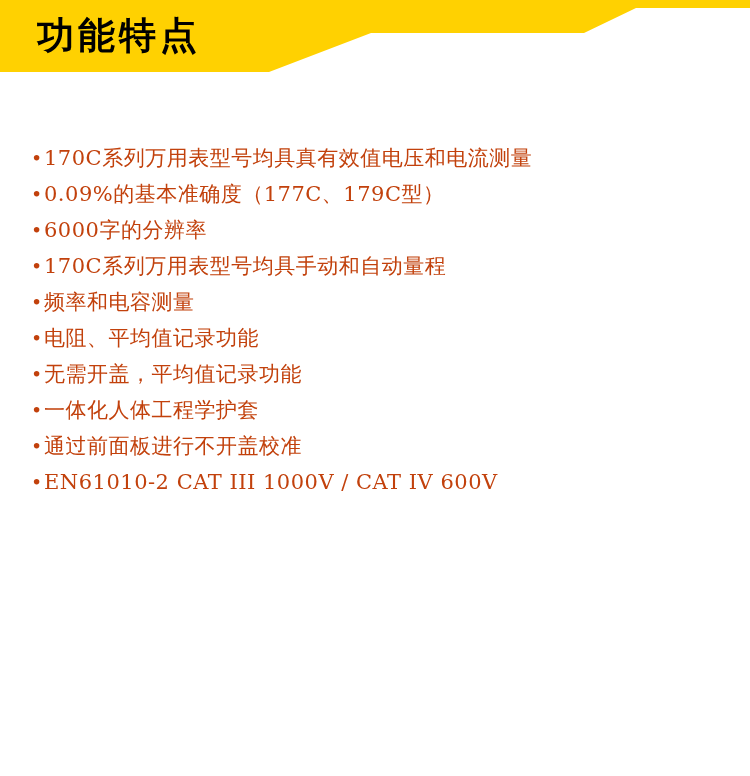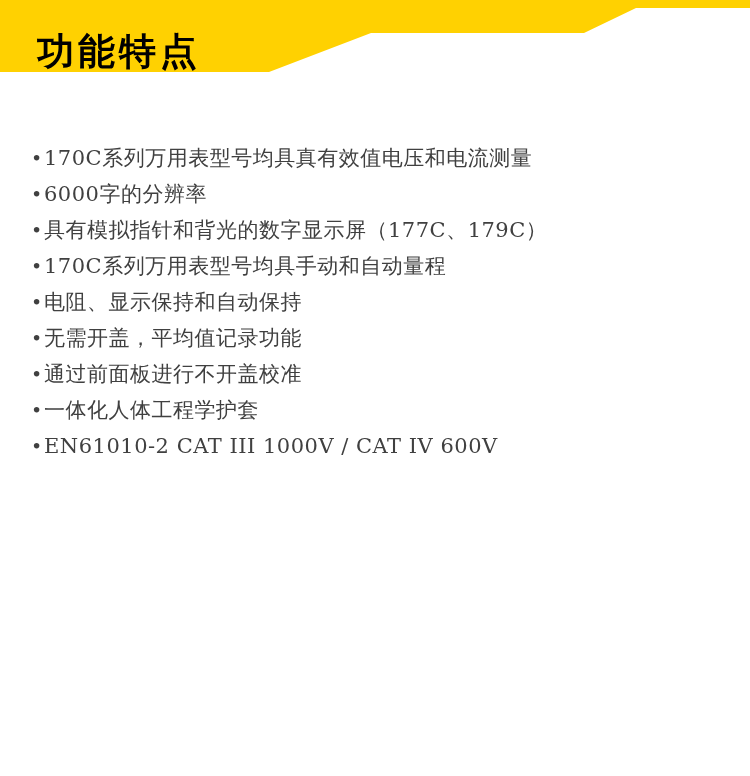--- a/index.html
+++ b/index.html
@@ -20,38 +20,38 @@
     height: 72px;
   }
   .banner svg {
     display: block;
     width: 750px;
     height: 72px;
   }
   .banner h1 {
     position: absolute;
     left: 37px;
-    top: 32px;
+    top: 16px;
     margin: 0;
     font-family: "DejaVu Sans", "Liberation Sans", sans-serif;
     font-weight: bold;
     font-size: 37px;
     line-height: 40px;
     letter-spacing: 4px;
     color: #000000;
   }
   ul.features {
     list-style: none;
     margin: 68px 0 0 0;
     padding: 0 20px 0 31px;
   }
   ul.features li {
     font-size: 21px;
     line-height: 36px;
-    color: #404040;
+    color: #c2410c;
     letter-spacing: 0.5px;
     white-space: nowrap;
   }
   ul.features li .bullet {
     display: inline-block;
     width: 13px;
     font-size: 19px;
   }
 </style>
 </head>
@@ -59,21 +59,22 @@
 
 <header class="banner">
   <svg viewBox="0 0 750 72" preserveAspectRatio="none" aria-hidden="true">
     <polygon points="0,0 750,0 750,8 636,8 584,33 371,33 269,72 0,72" fill="#FFD101"></polygon>
   </svg>
   <h1>功能特点</h1>
 </header>
 
 <ul class="features">
   <li><span class="bullet">•</span><span>170C系列万用表型号均具真有效值电压和电流测量</span></li>
+  <li><span class="bullet">•</span><span>0.09%的基本准确度（177C、179C型）</span></li>
   <li><span class="bullet">•</span><span>6000字的分辨率</span></li>
-  <li><span class="bullet">•</span><span>具有模拟指针和背光的数字显示屏（177C、179C）</span></li>
   <li><span class="bullet">•</span><span>170C系列万用表型号均具手动和自动量程</span></li>
-  <li><span class="bullet">•</span><span>电阻、显示保持和自动保持</span></li>
+  <li><span class="bullet">•</span><span>频率和电容测量</span></li>
+  <li><span class="bullet">•</span><span>电阻、平均值记录功能</span></li>
   <li><span class="bullet">•</span><span>无需开盖，平均值记录功能</span></li>
+  <li><span class="bullet">•</span><span>一体化人体工程学护套</span></li>
   <li><span class="bullet">•</span><span>通过前面板进行不开盖校准</span></li>
-  <li><span class="bullet">•</span><span>一体化人体工程学护套</span></li>
   <li><span class="bullet">•</span><span>EN61010-2 CAT III 1000V / CAT IV 600V</span></li>
 </ul>
 
 </body></html>

